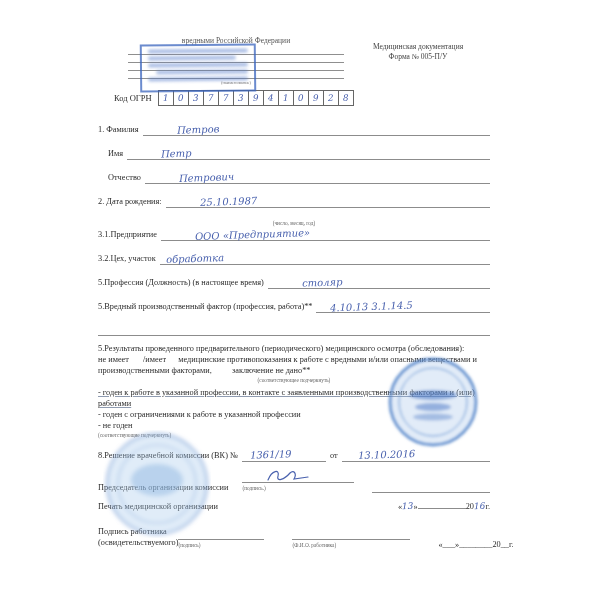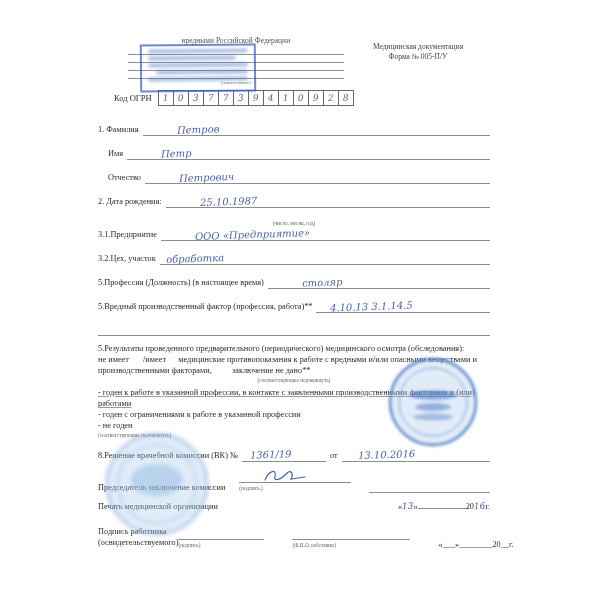--- a/index.html
+++ b/index.html
@@ -217,21 +217,21 @@
         <span class="sig-fill" style="width:84px;margin-left:4px;">
           <span class="hw" style="position:absolute;bottom:-1px;left:8px;">1361/19</span>
         </span>
         <span style="margin:0 4px;white-space:nowrap;">от</span>
         <span class="sig-fill" style="flex:1;">
           <span class="hw" style="position:absolute;bottom:-1px;left:16px;">13.10.2016</span>
         </span>
       </div>
 
       <div class="sig-area" style="margin-top:8px;">
-        <span class="lbl">Председатель заключение комиссии</span>
+        <span class="lbl">Председатель организации комиссии</span>
         <span style="margin-left:14px;width:112px;display:inline-block;">
           <span class="sig-fill" style="display:block;">
             <svg width="60" height="16" viewBox="0 0 60 16" style="position:absolute;bottom:-2px;left:22px;">
               <path d="M4 12 C8 2, 16 1, 14 8 C12 14, 20 12, 26 5 C30 1, 33 6, 30 11 L44 9" stroke="#4a62ae" stroke-width="1.2" fill="none" stroke-linecap="round"></path>
             </svg>
           </span>
           <span class="wf-cap">(подпись.)</span>
         </span>
         <span class="sig-fill" style="flex:1;margin-left:18px;"></span>
       </div>

